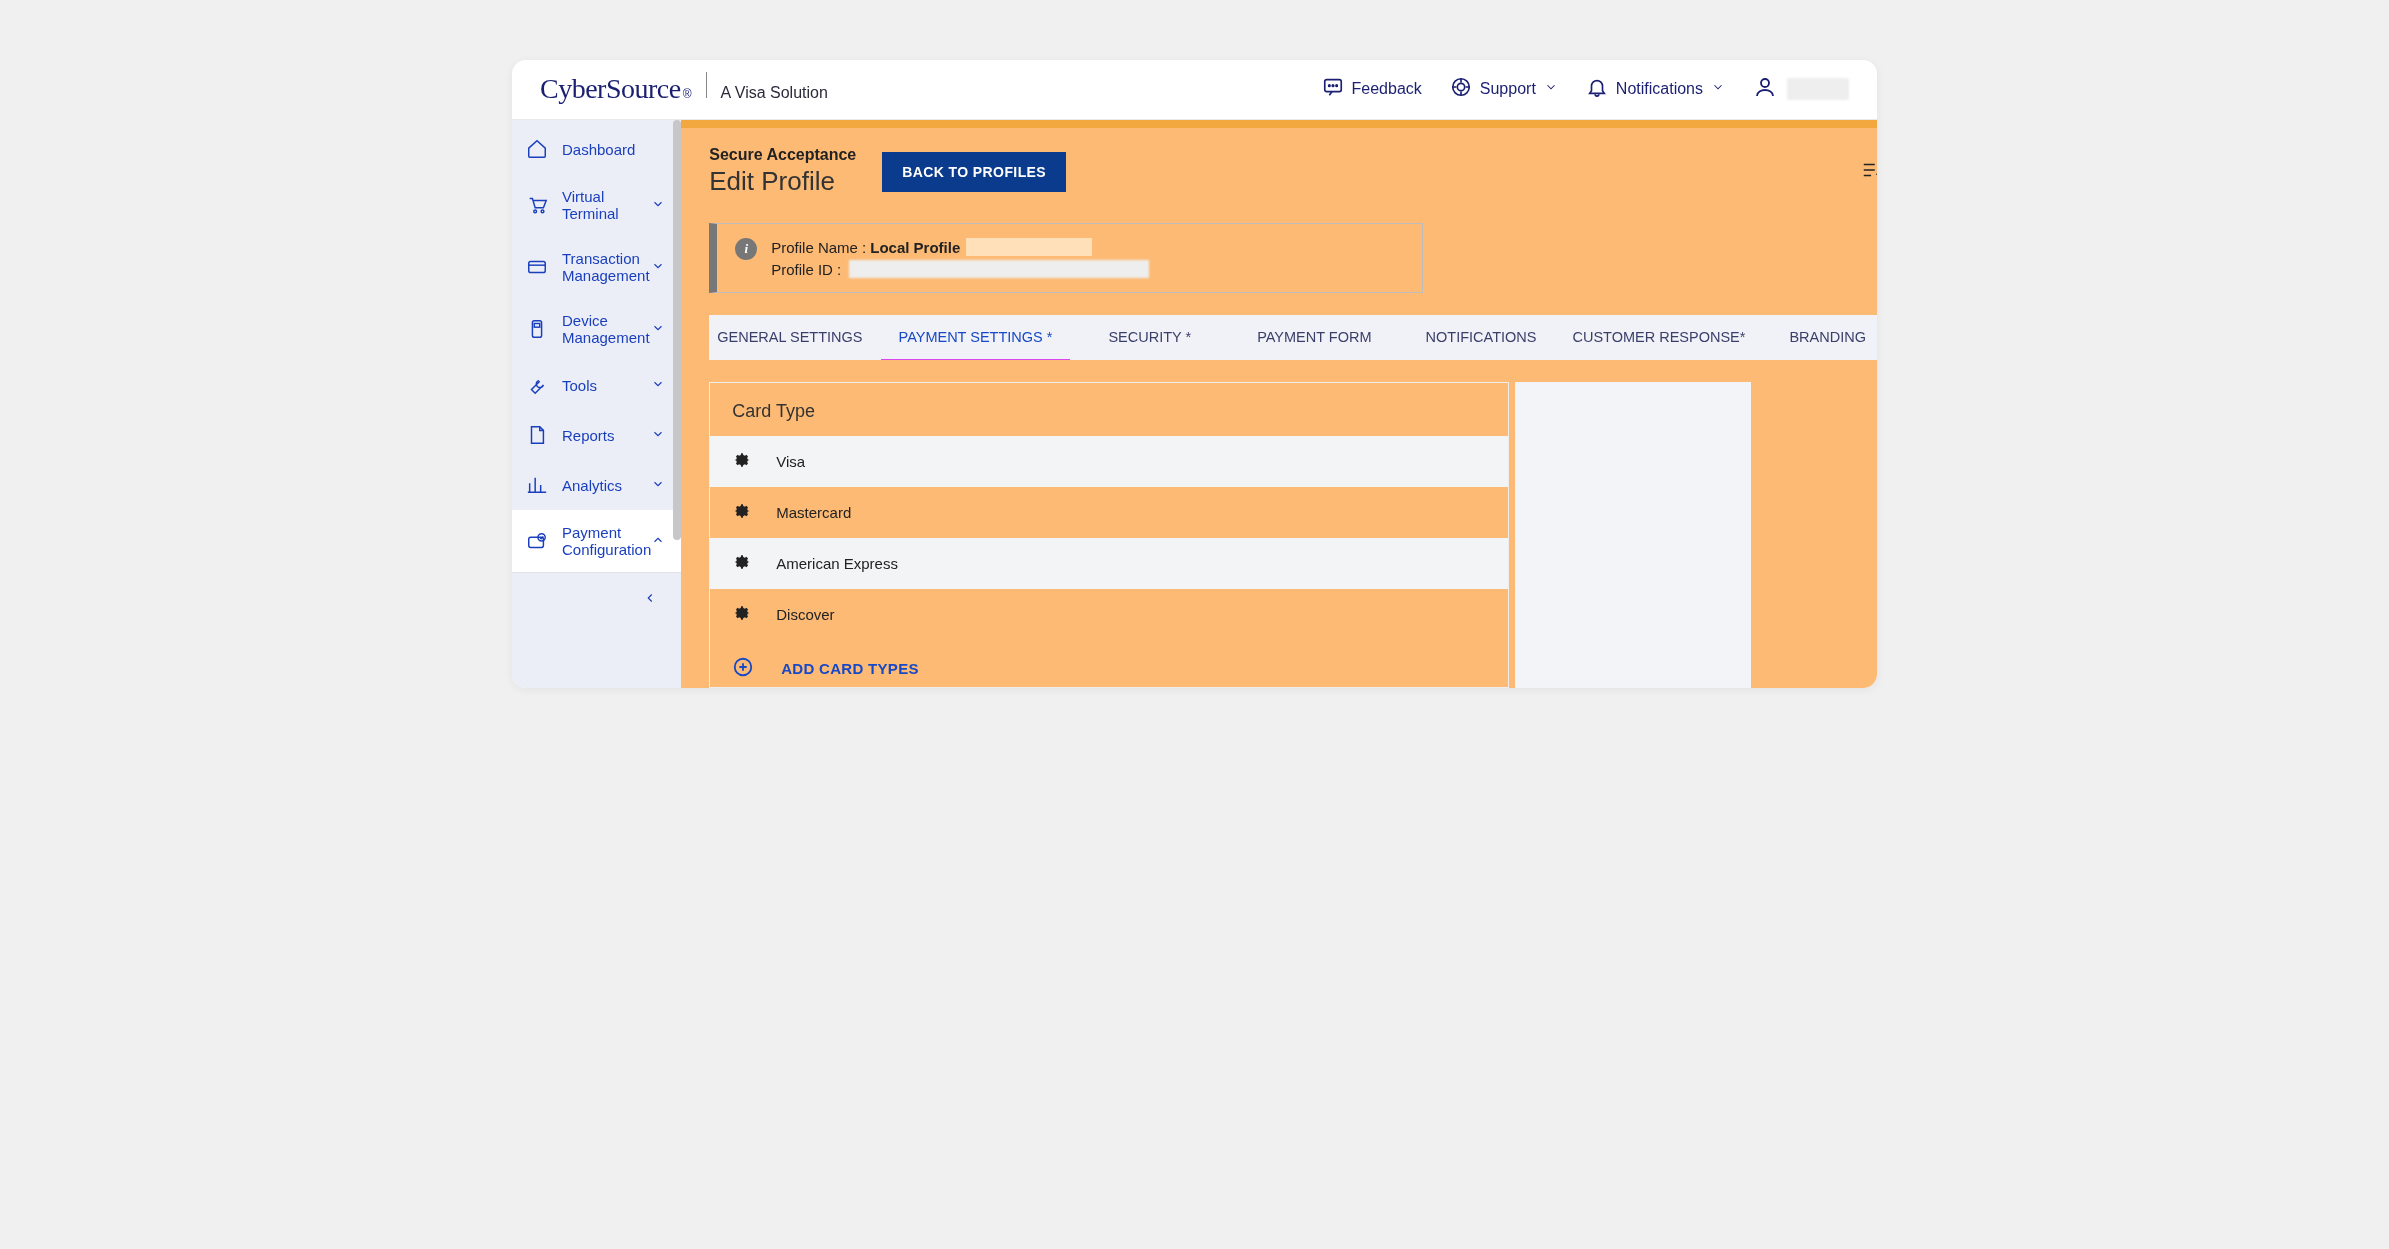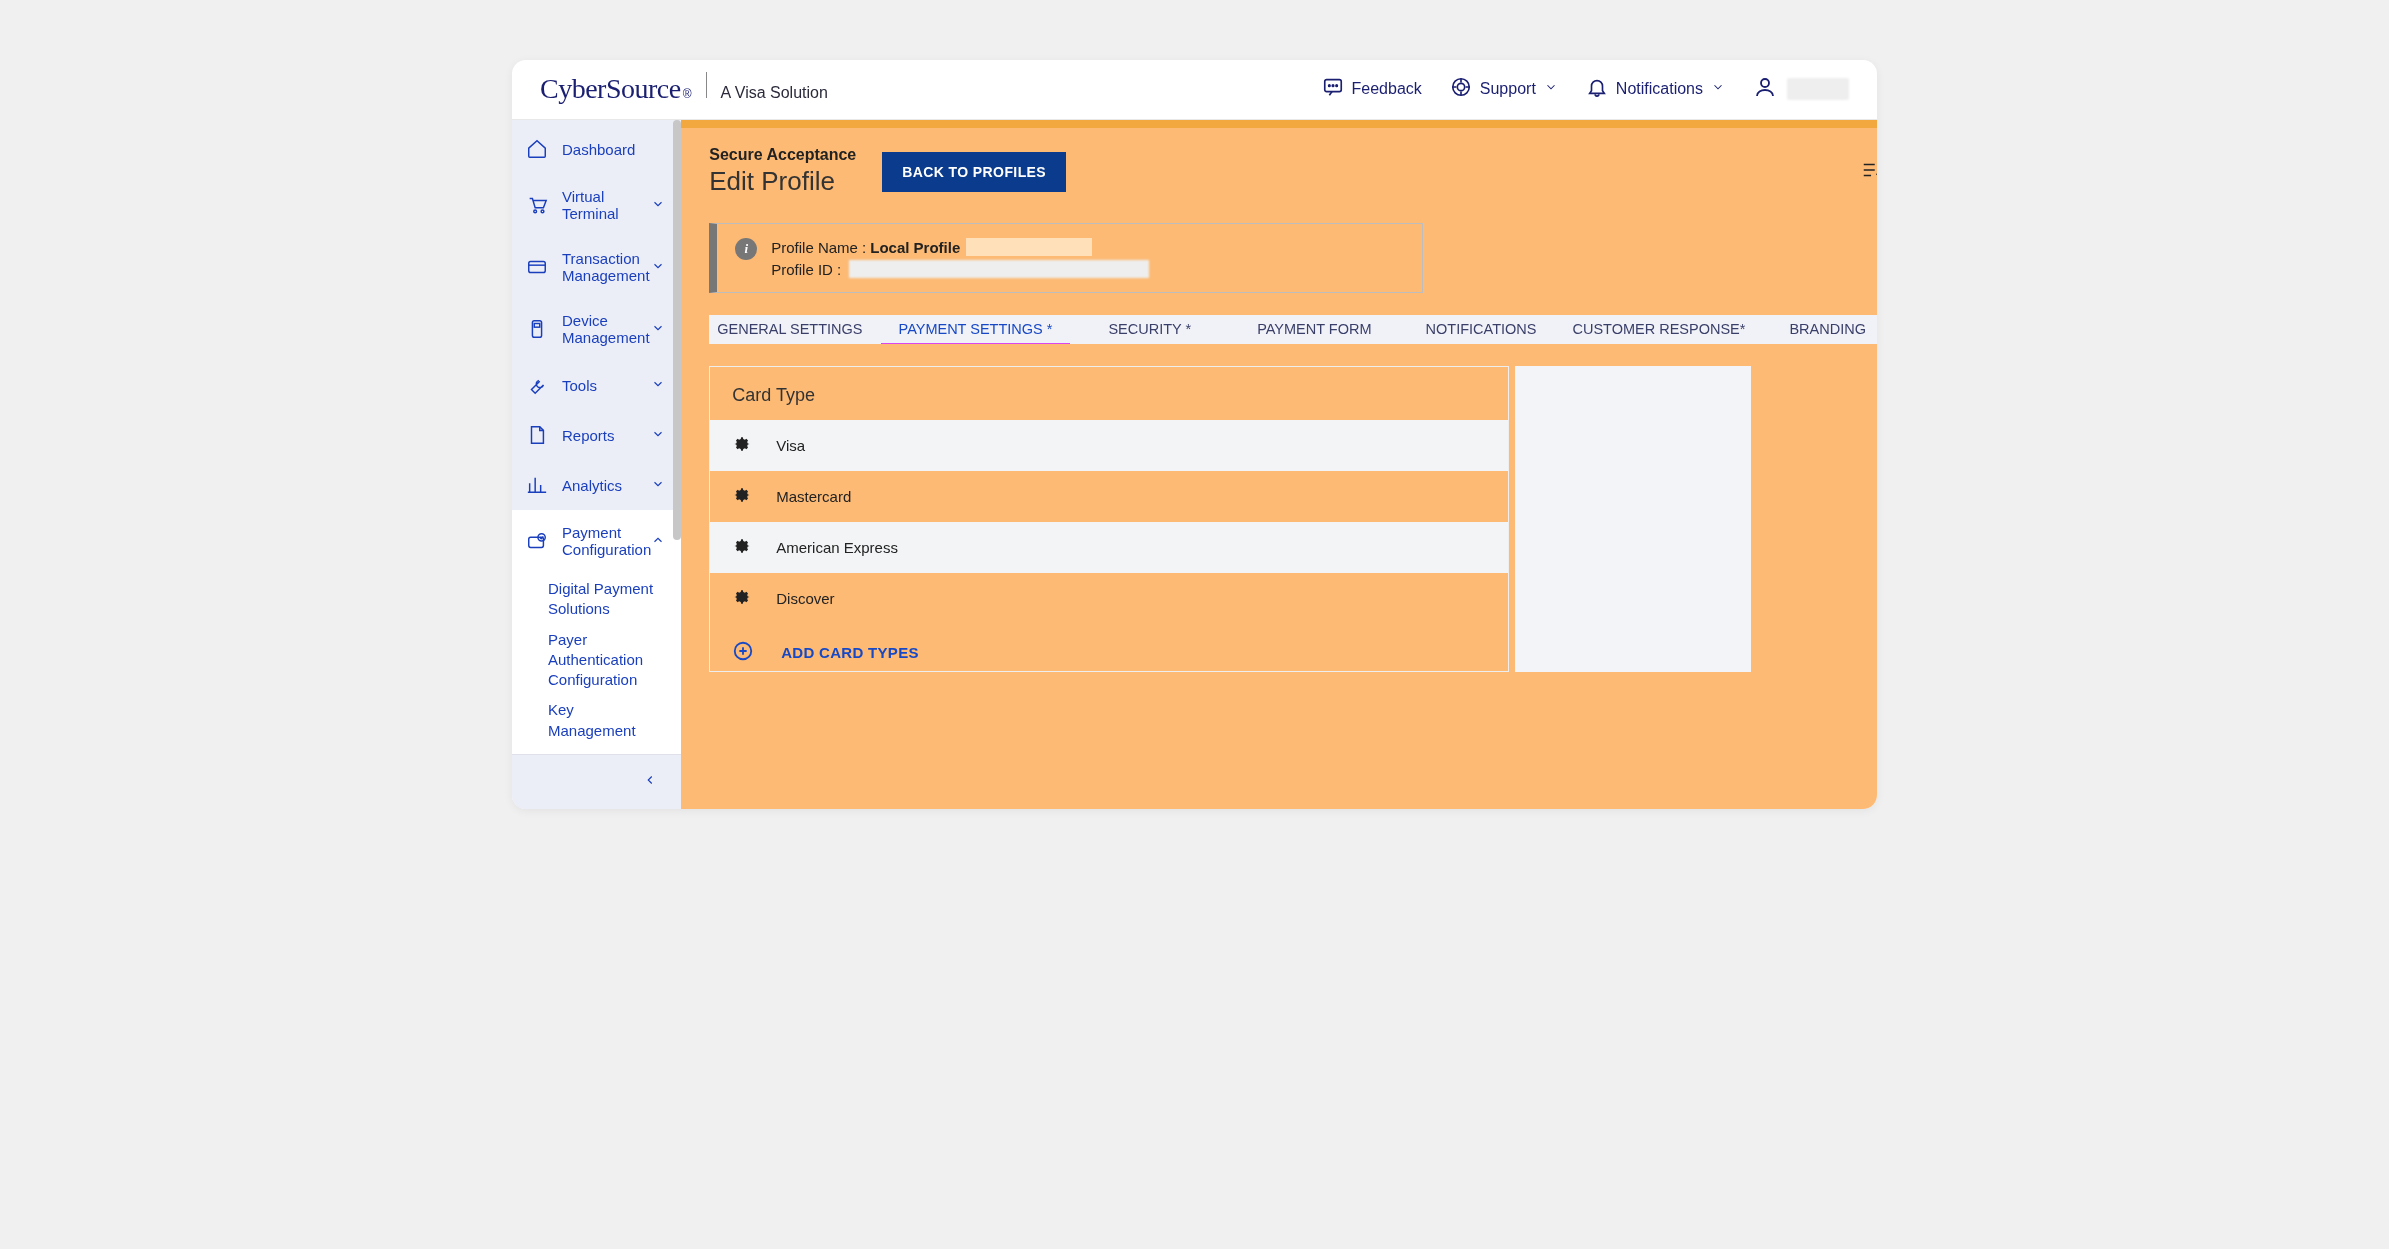--- a/index.html
+++ b/index.html
@@ -125,21 +125,21 @@
 .info-blur { display:inline-block; background:#eee; width: 300px; height: 18px; filter: blur(1px); margin-left:4px;}
 
 .tabs {
   margin: 22px 28px 0 28px;
   background: #f1f2f7;
   display: flex;
   font-size: 14.5px;
   color: #3a3f6a;
   font-weight: 500;
 }
-.tab { padding: 6px 18px; cursor: pointer; white-space: nowrap;}
+.tab { padding: 14px 18px; cursor: pointer; white-space: nowrap;}
 .tab:first-child { padding-left: 8px; }
 .tab.active {
   color: #1749c6;
   border-bottom: 1px solid #d946ef;
 }
 
 .panel-row { display: flex; margin: 22px 28px 0 28px; gap: 0;}
 .card-panel {
   flex: 1;
   border: 1px solid #eee;
@@ -321,25 +321,20 @@
                 <circle cx="17" cy="8" r="4"></circle>
                 <path d="M15 8l1.5 1.5L19 7"></path>
               </svg>
             </span>
           <span class="nav-label">Payment Configuration</span>
           <span class="nav-chev"><svg viewBox="0 0 24 24">
                 <path d="M6 15l6-6 6 6"></path>
               </svg></span>
         </div>
 
-        <div class="subnav">
-          <div class="sub-item">Digital Payment Solutions</div>
-          <div class="sub-item">Payer Authentication Configuration</div>
-          <div class="sub-item">Key Management</div>
-        </div>
       </div>
 
       <div class="collapse-bar">
         <span><svg viewBox="0 0 24 24">
               <path d="M15 6l-6 6 6 6"></path>
             </svg></span>
       </div>
     </div>
 
     <div class="main">

